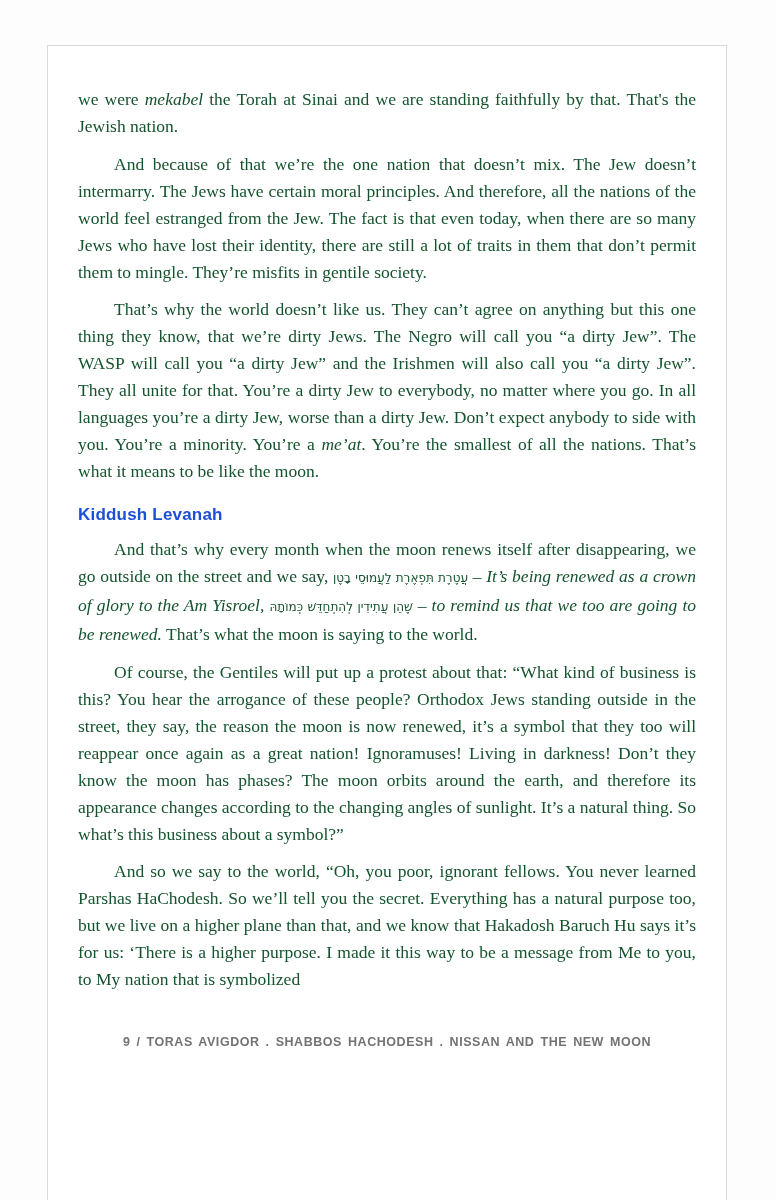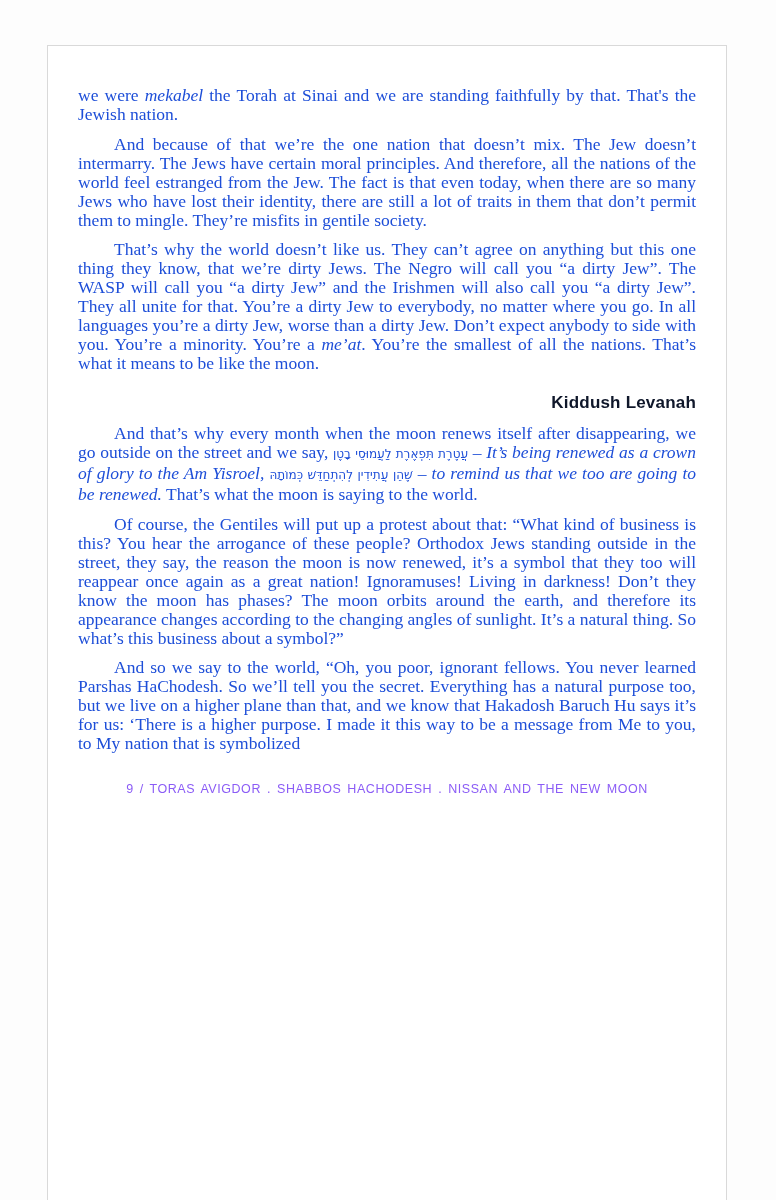--- a/index.html
+++ b/index.html
@@ -24,53 +24,53 @@
     border: 1px solid #d9d9d9;
     border-bottom: none;
     box-sizing: border-box;
   }
   .content {
     padding: 40px 30px 0 30px;
   }
   .para {
     margin: 0 0 10.5px 0;
     font-size: 17.5px;
-    line-height: 19px;
-    color: #1d4ed8;
+    line-height: 27px;
+    color: #14532d;
     text-align: justify;
     text-indent: 36px;
   }
   .para.no-indent {
     text-indent: 0;
   }
   .seg-italic {
     font-style: italic;
   }
   .seg-hebrew {
     font-family: "DejaVu Sans", sans-serif;
     font-size: 12px;
     unicode-bidi: isolate;
   }
   .heading {
     margin: 20px 0 11px 0;
-    text-align: right;
+    text-align: left;
     font-family: "Liberation Sans", sans-serif;
     font-weight: bold;
     font-size: 17px;
-    color: #0f172a;
+    color: #1d4ed8;
     letter-spacing: 0.2px;
   }
   .footer {
-    margin-top: 29px;
+    margin-top: 42px;
     text-align: center;
     font-family: "Liberation Sans", sans-serif;
-    font-weight: normal;
+    font-weight: bold;
     font-size: 12.5px;
     letter-spacing: 0.55px;
-    color: #8b5cf6;
+    color: #737373;
     word-spacing: 2px;
   }
 </style>
 </head>
 <body>
 
 <div class="page-card">
   <main class="content">
     <p class="para no-indent"><span>we were </span><span class="seg-italic">mekabel</span><span> the Torah at Sinai and we are standing faithfully by that. That's the Jewish nation.</span></p>
     <p class="para"><span>And because of that we’re the one nation that doesn’t mix. The Jew doesn’t intermarry. The Jews have certain moral principles. And therefore, all the nations of the world feel estranged from the Jew. The fact is that even today, when there are so many Jews who have lost their identity, there are still a lot of traits in them that don’t permit them to mingle. They’re misfits in gentile society.</span></p>

